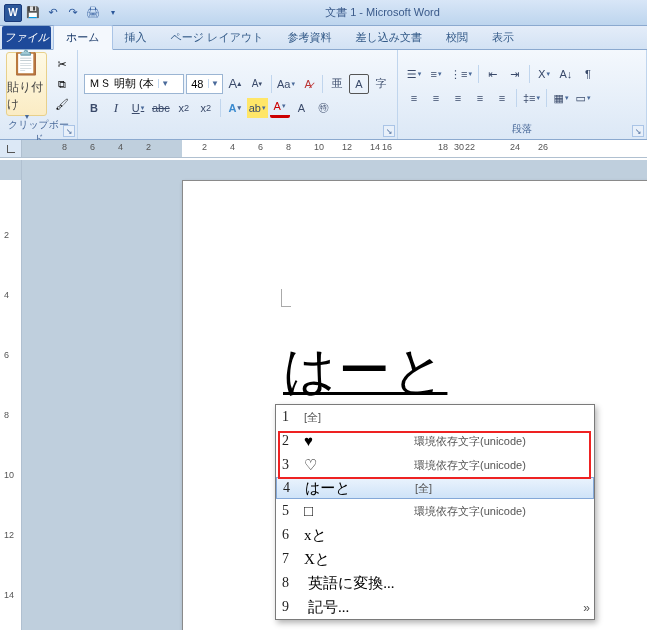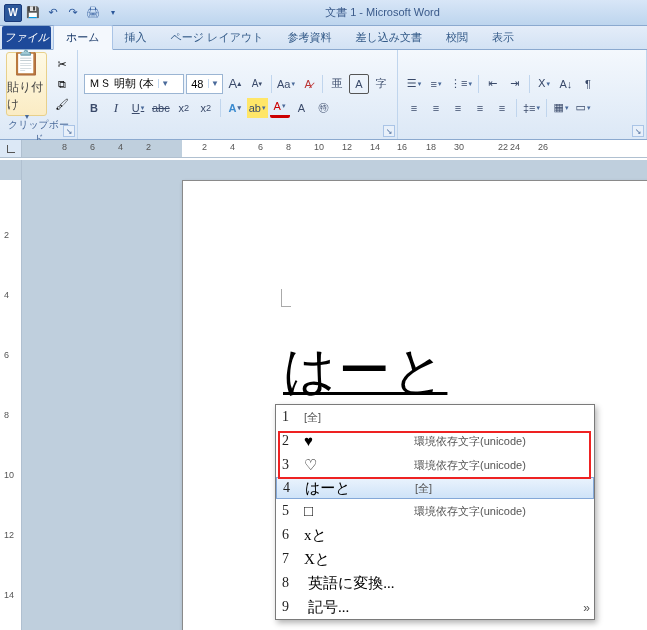--- a/index.html
+++ b/index.html
@@ -180,20 +180,21 @@
         <span class="rb">≡</span>
         <span class="rb">≡</span>
         <span class="rb">≡</span>
         <span class="sep"></span>
         <span class="rb">‡≡<span class="arrow-s">▾</span></span>
         <span class="sep"></span>
         <span class="rb">▦<span class="arrow-s">▾</span></span>
         <span class="rb">▭<span class="arrow-s">▾</span></span>
       </div>
     </div>
+    <div class="group-label">段落</div>
     <div class="dialog-launch">↘</div>
   </div>
 </div>
 
 <div class="rulerbar">
   <div class="vr-sel">
       <span style="border:1px solid #555;width:8px;height:8px;border-top:none;border-right:none;"></span>
     </div>
   <div class="hruler">
     <div class="shade"></div>
@@ -203,24 +204,24 @@
         <span class="tick" style="left: -64px;">4</span>
         <span class="tick" style="left: -36px;">2</span>
         <span class="tick" style="left: -8px;"></span>
         <span class="tick" style="left: 20px;">2</span>
         <span class="tick" style="left: 48px;">4</span>
         <span class="tick" style="left: 76px;">6</span>
         <span class="tick" style="left: 104px;">8</span>
         <span class="tick" style="left: 132px;">10</span>
         <span class="tick" style="left: 160px;">12</span>
         <span class="tick" style="left: 188px;">14</span>
-        <span class="tick" style="left: 215px; text-align: center;">16</span>
-        <span class="tick" style="left: 244px;">18</span>
+        <span class="tick" style="left: 200px; text-align: center;">16</span>
+        <span class="tick" style="left: 256px;">18</span>
         <span class="tick" style="left: 272px;">30</span>
-        <span class="tick" style="left: 316px;">22</span>
+        <span class="tick" style="left: 283px;">22</span>
         <span class="tick" style="left: 328px;">24</span>
         <span class="tick" style="left: 356px;">26</span>
       </div>
   </div>
 </div>
 
 <div class="docarea">
   <div class="vruler">
     <div class="shade"></div>
     <div class="vruler-ticks" id="vruler-ticks">

